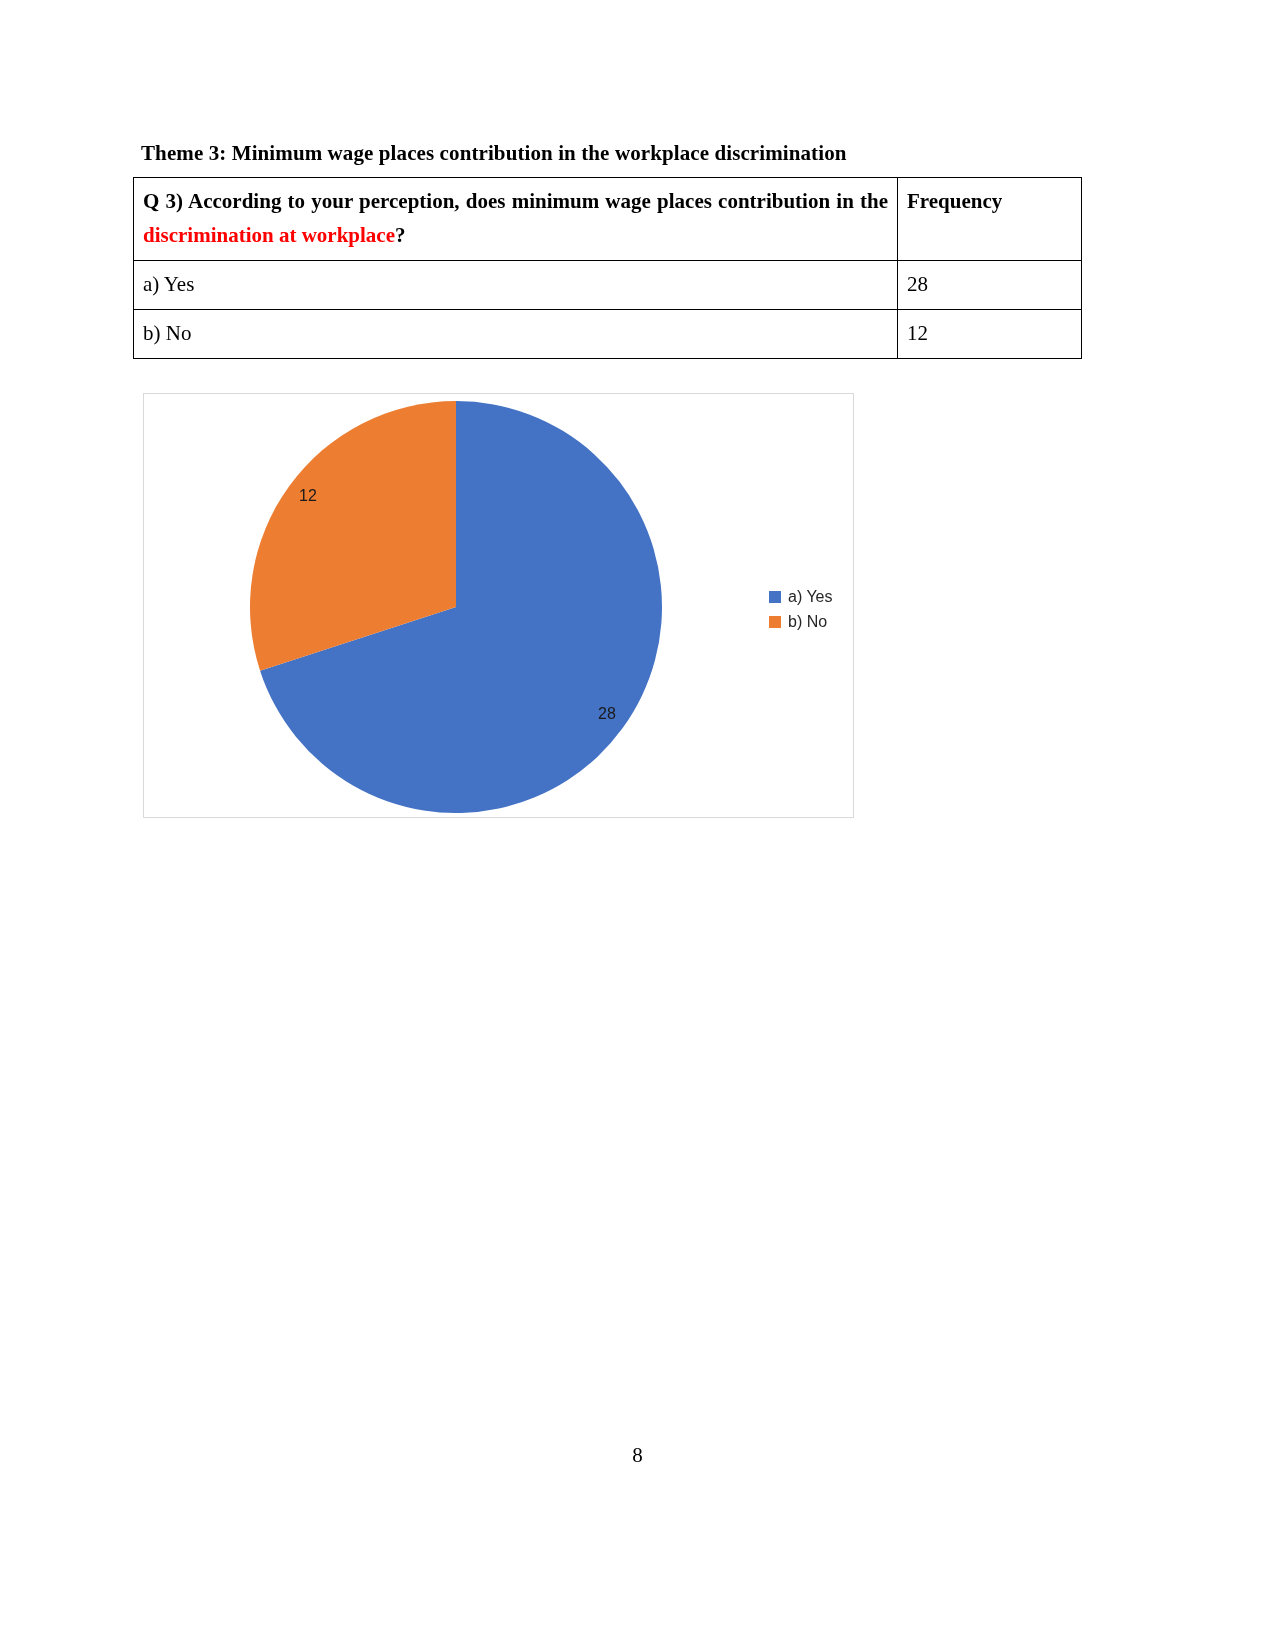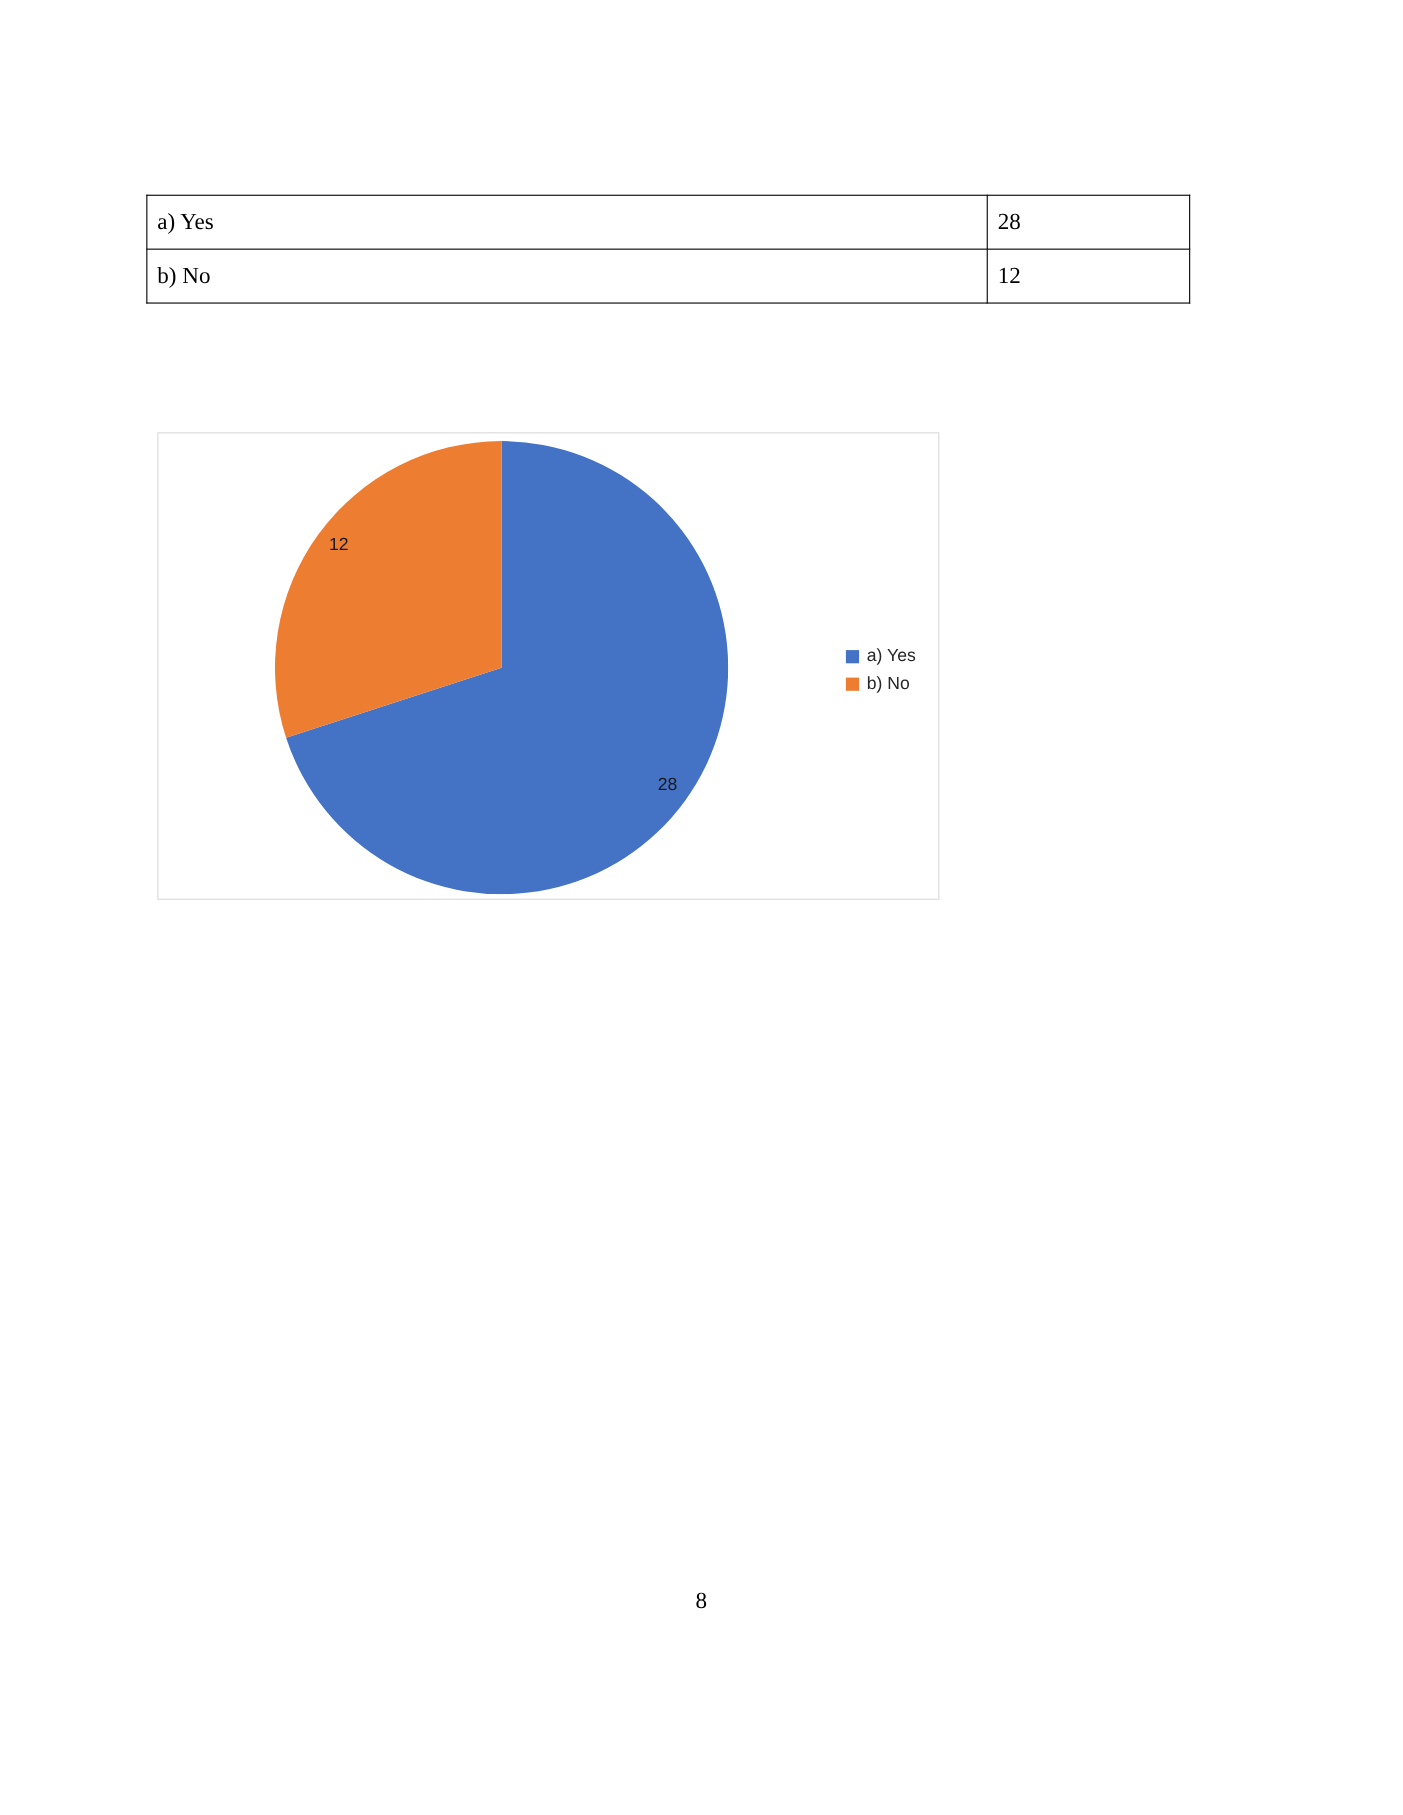--- a/index.html
+++ b/index.html
@@ -145,27 +145,34 @@
     top: 1443px;
     text-align: center;
     font-size: 21px;
   }
 </style>
 </head>
 <body>
 
 <div class="page">
 
+  <div class="theme-heading">Theme 3: Minimum wage places contribution in the workplace discrimination</div>
 
   <table class="freq-table">
     <colgroup>
       <col class="col-question">
       <col class="col-frequency">
     </colgroup>
     <tbody>
+      <tr>
+        <td class="q-cell">
+          <span class="q-text"><span>Q 3)  According  to  your  perception,  does  minimum  wage  places contribution in the </span><span class="red-text">discrimination at workplace</span><span>?</span></span>
+        </td>
+        <td class="head-cell">Frequency</td>
+      </tr>
       <tr>
         <td class="opt-cell">a) Yes</td>
         <td class="val-cell">28</td>
       </tr>
       <tr>
         <td class="opt-cell">b) No</td>
         <td class="val-cell">12</td>
       </tr>
     </tbody>
   </table>

